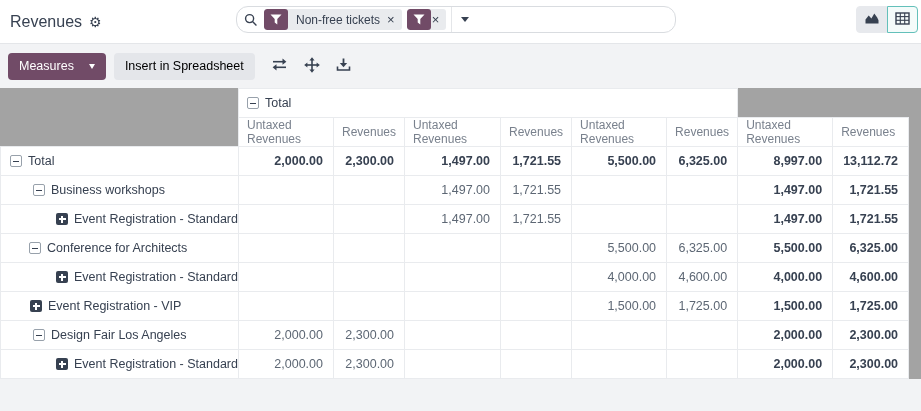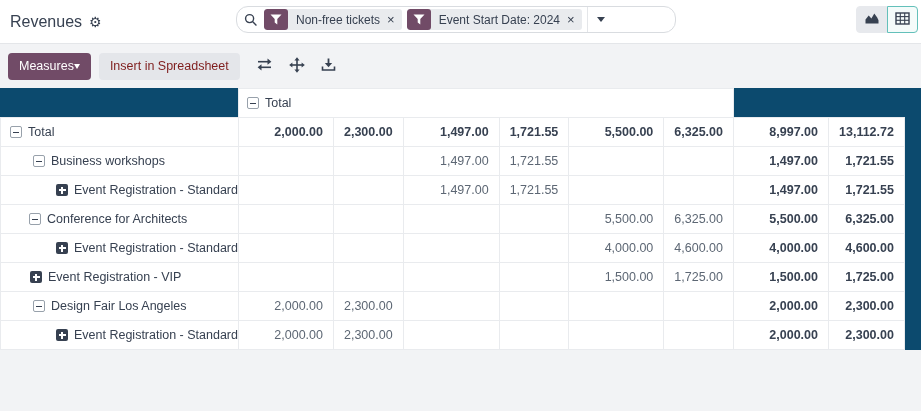--- a/index.html
+++ b/index.html
@@ -68,36 +68,36 @@
   .view-btn.active { background:#f4fbfa; border:1px solid #63c0ba; }
 
   
   .toolbar {
     height:44px; display:flex; align-items:center; gap:8px; padding-left:8px;
     background:#f2f3f5;
   }
   .btn-measures {
     height:27px; padding:0 11px; background:#714b67; color:#fff; border:none;
     border-radius:4px; font-size:12.5px; font-family:"Liberation Sans",sans-serif;
-    display:flex; align-items:center; gap:0; cursor:pointer; font-weight:500;
+    display:flex; align-items:center; gap:15px; cursor:pointer; font-weight:500;
   }
   .btn-measures .caret-down { border-top-color:#fff; border-left-width:3.5px; border-right-width:3.5px; }
   .btn-secondary {
-    height:27px; padding:0 11px; background:#e4e6ea; color:#7f1d1d; border:none;
+    height:27px; padding:0 11px; background:#e4e6ea; color:#000000; border:none;
     border-radius:4px; font-size:12.5px; font-family:"Liberation Sans",sans-serif;
     cursor:pointer; font-weight:500;
   }
   .icon-btn {
     width:26px; height:26px; background:transparent; border:none; cursor:pointer;
     display:flex; align-items:center; justify-content:center; padding:0;
   }
   .toolbar .group { display:flex; align-items:center; gap:6px; margin-left:4px; }
 
   
-  .pivot-wrap { background:#0c4a6e; }
+  .pivot-wrap { background:#a3a3a3; }
   table.pivot { border-collapse:collapse; table-layout:fixed; font-size:12.5px; }
   table.pivot th, table.pivot td {
     border:1px solid #e9ebee; background:#fff; height:29px; font-weight:400;
   }
   table.pivot .blank { border:none; background:transparent; }
   th.grp { text-align:left; padding:0 8px; color:#374151; font-weight:500; cursor:pointer; }
   th.meas { text-align:left; padding:0 8px; color:#79818d; font-weight:400; font-size:12px; cursor:pointer; background:#fdfdfe; }
   th.rowhdr { text-align:left; color:#374151; font-weight:400; cursor:pointer; white-space:nowrap; overflow:hidden; }
   td.val { text-align:right; padding:0 10px; color:#5d6774; }
   td.val.tot { font-weight:700; color:#374151; }
@@ -144,21 +144,20 @@
           </span>
           <span class="facet-label">Non-free tickets</span>
           <span class="facet-close">×</span>
         </span>
   <span class="facet">
           <span class="funnel-box">
             <svg width="12" height="11" viewBox="0 0 12 11">
               <path fill="#fff" d="M0.5 0.5 h11 l-4.2 4.6 v5.4 l-2.6 -1.9 v-3.5 Z"></path>
             </svg>
           </span>
-          <span class="facet-label">Event Start Date: 2024</span>
           <span class="facet-close">×</span>
         </span>
       </span>
     <span class="search-caret-zone">
       <span class="caret-down"></span>
     </span>
   </div>
 
   <div class="view-switcher">
     <div class="view-btn">
@@ -236,20 +235,31 @@
         <col style="width:95px">
         <col style="width:55px">
       </colgroup>
       <tbody>
         <tr>
           <td class="blank"></td>
 <th class="grp" colspan="6"><span class="sq minus"></span>Total</th>
 <td class="blank" colspan="2"></td>
         </tr>
         <tr>
+          <td class="blank"></td>
+          <th class="meas">Untaxed Revenues</th>
+          <th class="meas">Revenues</th>
+          <th class="meas">Untaxed Revenues</th>
+          <th class="meas">Revenues</th>
+          <th class="meas">Untaxed Revenues</th>
+          <th class="meas">Revenues</th>
+          <th class="meas">Untaxed Revenues</th>
+          <th class="meas">Revenues</th>
+        </tr>
+        <tr>
     <th class="rowhdr" style="padding-left:9px"><span class="sq minus"></span>Total</th>
           <td class="val tot">2,000.00</td>
           <td class="val tot">2,300.00</td>
           <td class="val tot">1,497.00</td>
           <td class="val tot">1,721.55</td>
           <td class="val tot">5,500.00</td>
           <td class="val tot">6,325.00</td>
           <td class="val tot">8,997.00</td>
           <td class="val tot">13,112.72</td>
         </tr>

